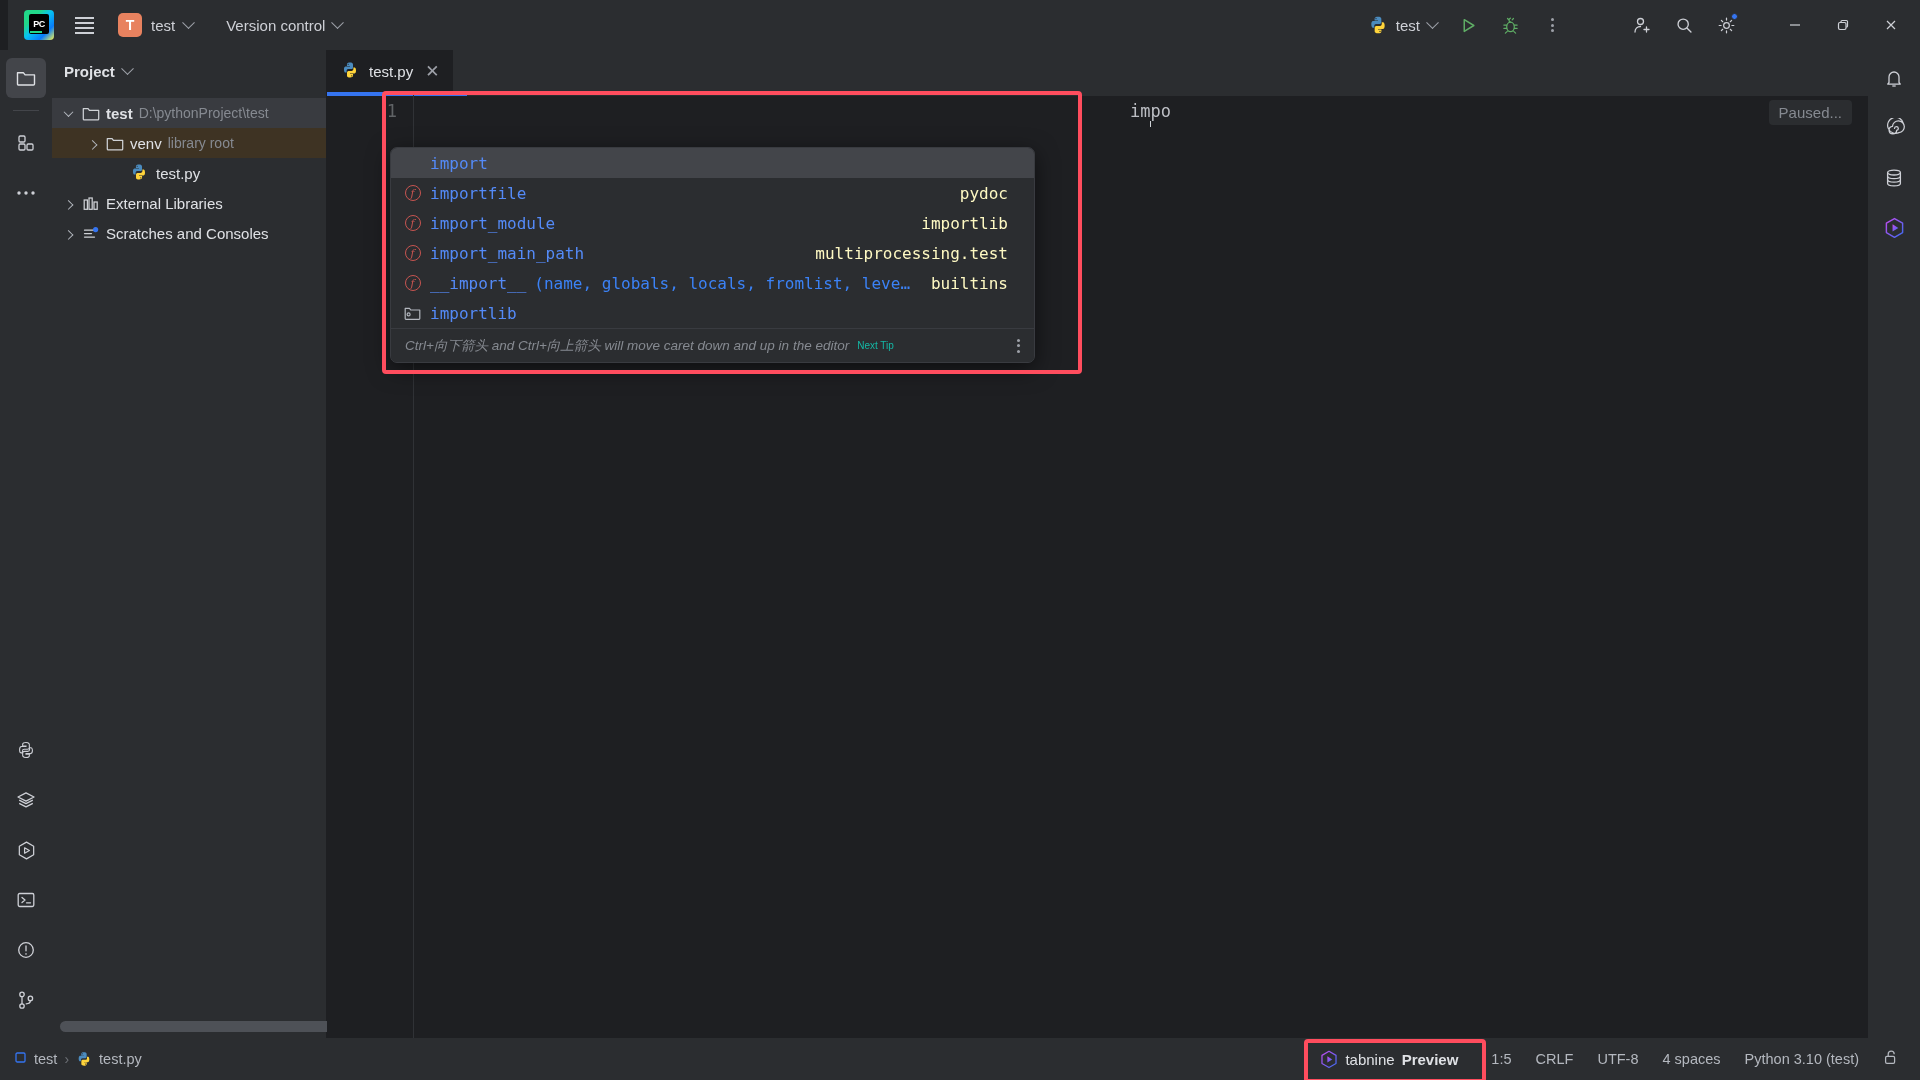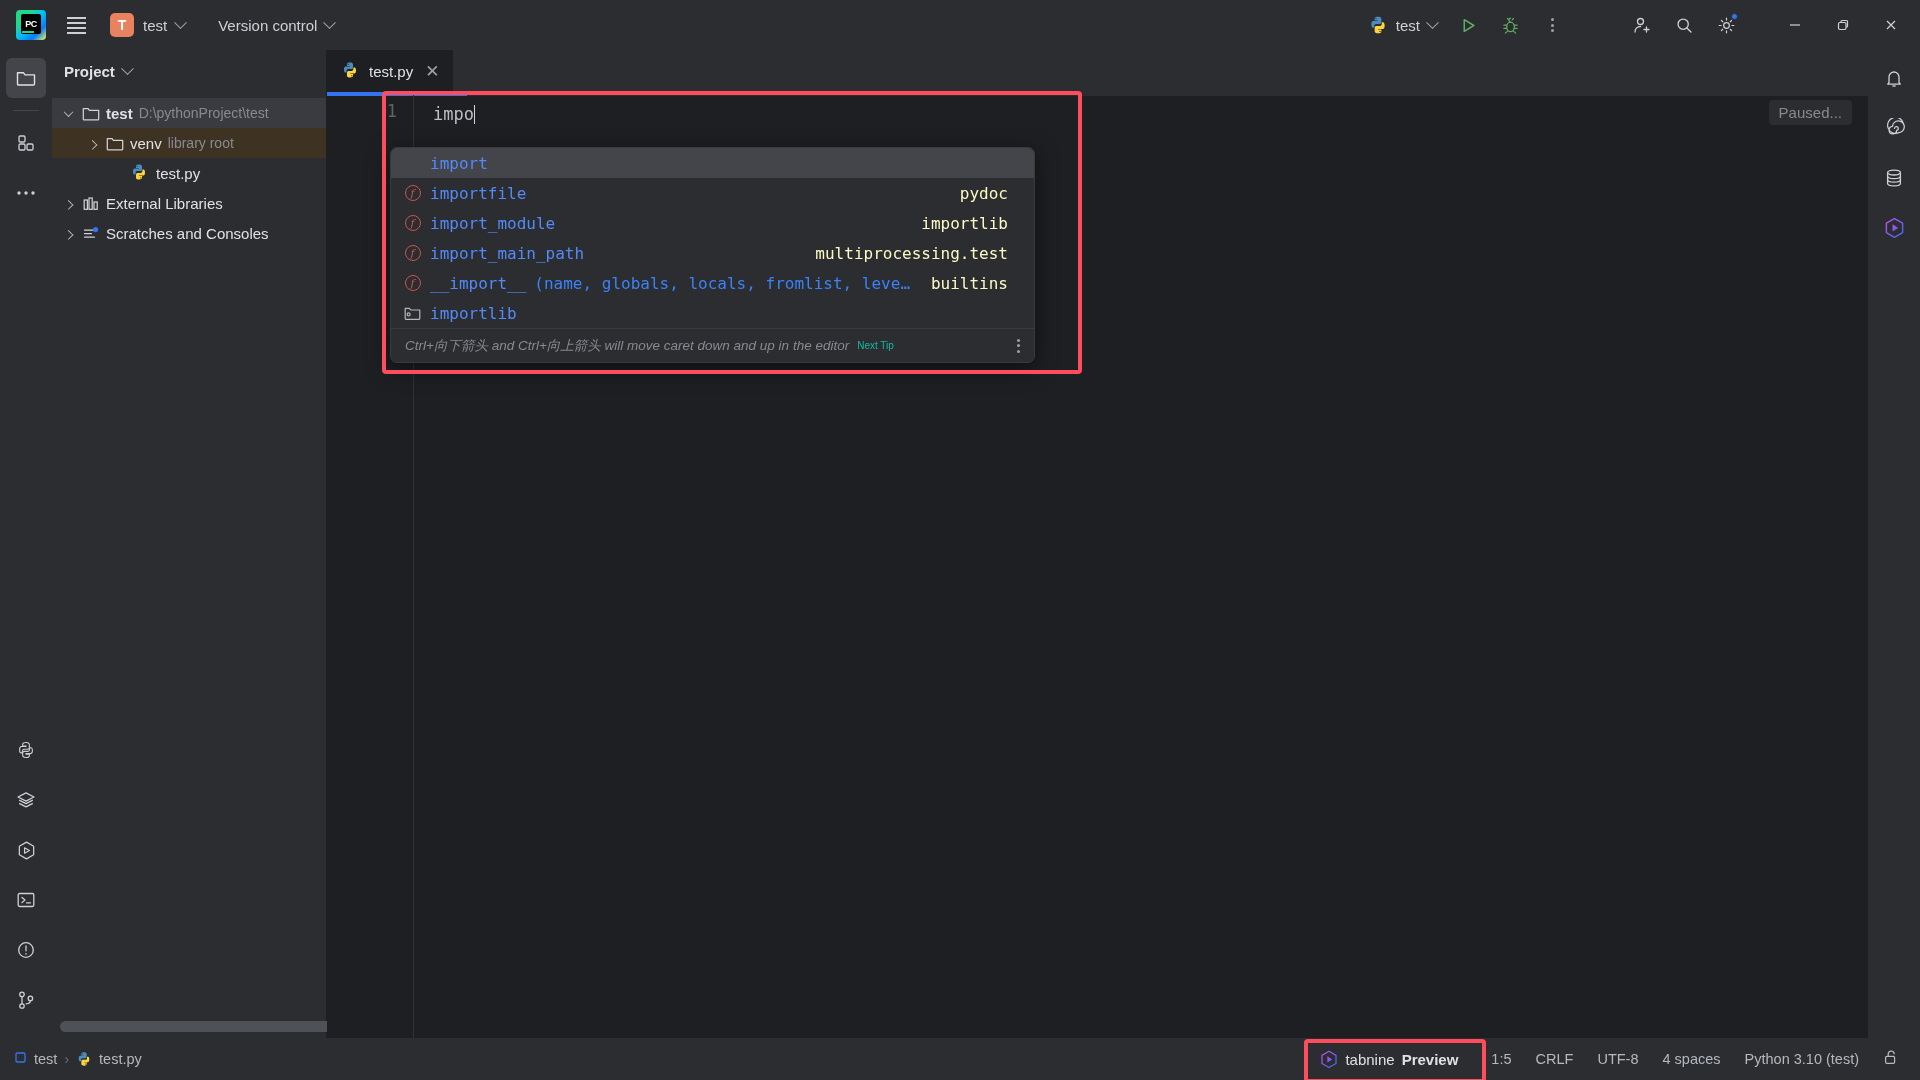--- a/index.html
+++ b/index.html
@@ -7,21 +7,21 @@
     width: 1920px; height: 1080px;
     background: #1e1f22;
     font-family: "Liberation Sans", sans-serif;
     overflow: hidden;
   }
   .app { position: relative; width: 1920px; height: 1080px; display: flex; flex-direction: column; }
 
   
   .titlebar {
     height: 50px; background: #2b2d30; display: flex; align-items: center;
-    flex: 0 0 50px; padding: 0 6px;
+    flex: 0 0 50px; padding: 0 6px; margin-left: 8px;
   }
   .tb-left { display: flex; align-items: center; gap: 2px; }
   .tb-spacer { flex: 1 1 auto; }
   .tb-right { display: flex; align-items: center; gap: 2px; }
   .ib {
     width: 40px; height: 40px; display: flex; align-items: center; justify-content: center;
     border-radius: 5px; color: #ced0d6; position: relative;
   }
   .pc-logo { width: 30px; height: 30px; margin: 0 8px 0 10px; position: relative; }
   .pc-logo .sq {
@@ -105,21 +105,21 @@
 
   .codearea { flex:1 1 auto; display:flex; position:relative; min-height:0; }
   .gutter {
     width:86px; flex:0 0 86px; background:#1e1f22; text-align:right;
     padding-right:16px; padding-top:9px; color:#606366;
     font-family:"DejaVu Sans Mono", monospace; font-size:17px;
   }
   .codelines { flex:1 1 auto; padding-top:9px; position:relative; }
   .codeline {
     height:26px; color:#bcbec4; font-family:"DejaVu Sans Mono", monospace;
-    font-size:17px; display:flex; align-items:center; padding-left:20px;
+    font-size:17px; display:flex; align-items:center; padding-left:20px;flex-direction:column;
   }
   .caret { display:inline-block; width:1.5px; height:19px; background:#cfd2d6; margin-left:0px; animation: blink 1.1s steps(1) infinite; }
   @keyframes blink { 50% { opacity:0; } }
   .paused-chip {
     position:absolute; right:16px; top:8px; background:#2b2d30; color:#868a91;
     font-size:15px; padding:4px 10px; border-radius:4px;
   }
   .fold-line { position:absolute; left:86px; top:0; bottom:0; width:1px; background:#303236; }
 
   

